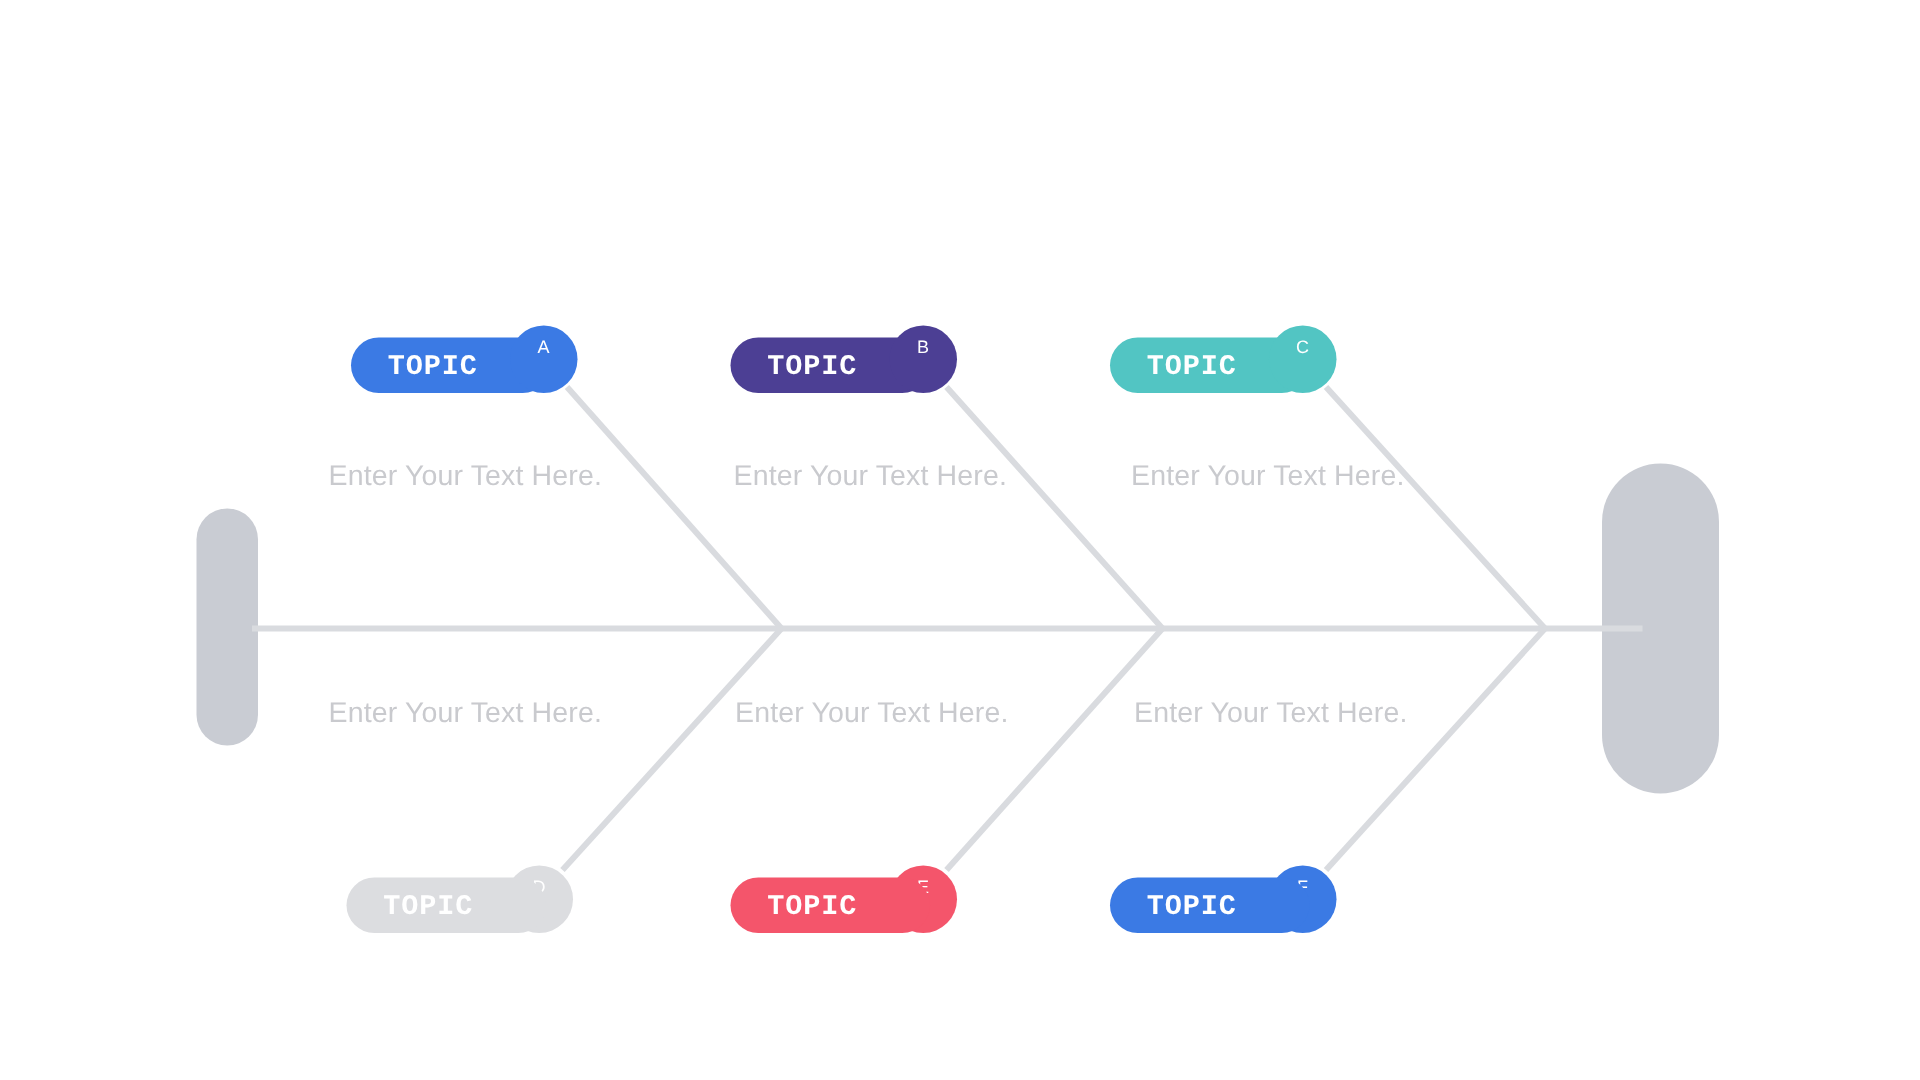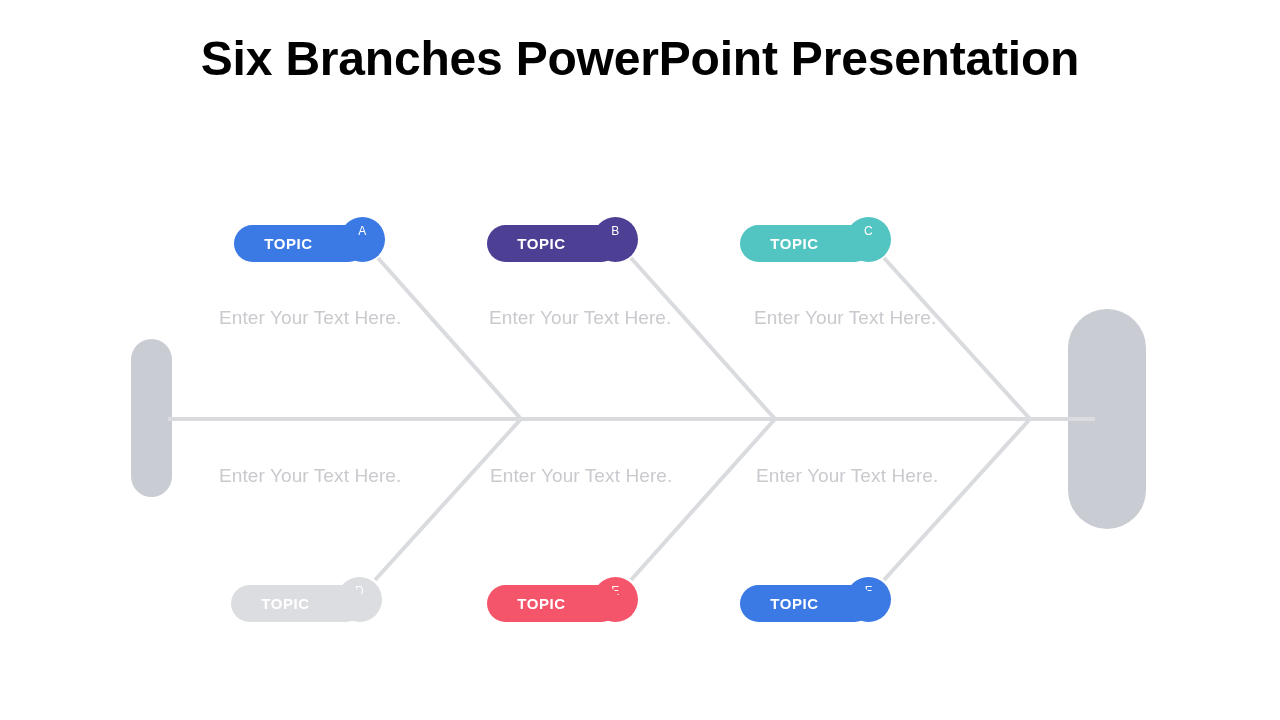--- a/index.html
+++ b/index.html
@@ -49,23 +49,23 @@
     left: 0;
     top: 8px;
     height: 37px;
     border-radius: 19px;
     box-sizing: border-box;
     display: flex;
     align-items: center;
     justify-content: center;
   }
   .branch-pill-label {
-    font-family: Liberation Sans, sans-serif;
+    font-family: Liberation Mono, monospace;
     font-weight: bold;
-    font-size: 15px;
+    font-size: 19px;
     letter-spacing: 0.6px;
     color: #ffffff;
     position: relative;
     left: -12px;
     text-align: right;
   }
   .branch-badge {
     position: absolute;
     top: 0;
     width: 45px;
@@ -90,21 +90,20 @@
     color: #c9cace;
     white-space: nowrap;
     letter-spacing: 0.1px;
   }
 </style>
 </head>
 <body>
 
 <div id="slide">
 
-  <div id="slide-title">Six Branches PowerPoint Presentation</div>
 
   <svg id="fishbone-svg" viewBox="0 0 1280 720" xmlns="http://www.w3.org/2000/svg">
 
     <rect x="131" y="339" width="41" height="158" rx="20.5" ry="20.5" fill="#c9ccd3"></rect>
 
     <rect x="1068" y="309" width="78" height="220" rx="39" ry="39" fill="#c9ccd3"></rect>
 
     <line x1="168" y1="419" x2="1095" y2="419" stroke="#d9dbdf" stroke-width="4"></line>
 
     <line x1="378" y1="258" x2="521" y2="419" stroke="#d9dbdf" stroke-width="4"></line>

